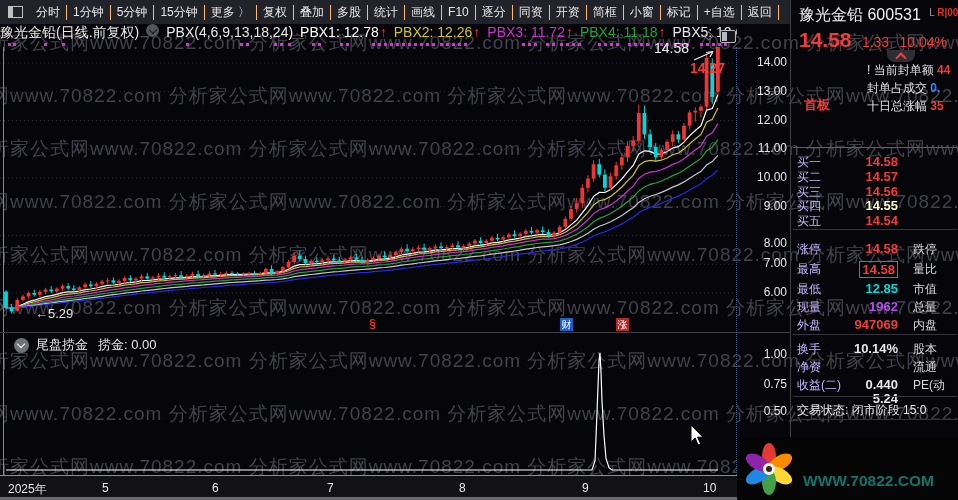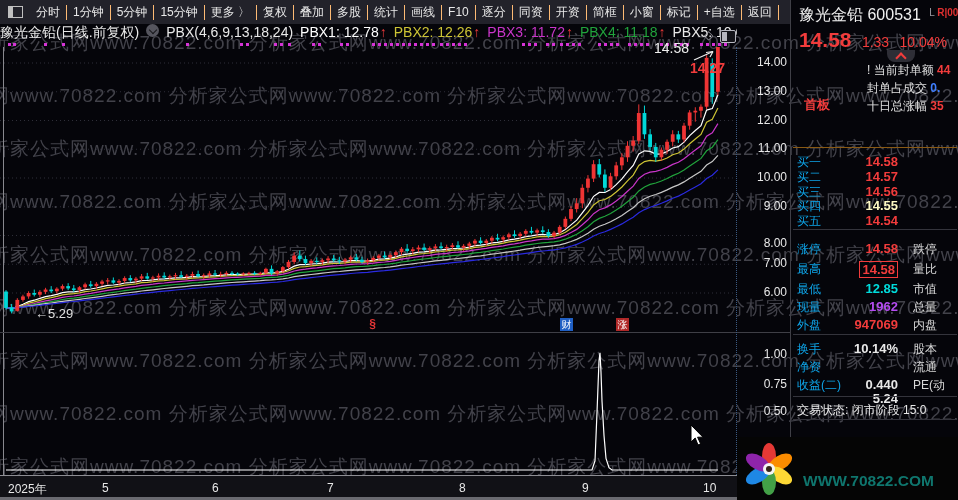--- a/index.html
+++ b/index.html
@@ -54,21 +54,21 @@
   .qp .big{font-size:21px;font-weight:bold;}
   .qp .mid{font-size:14px;margin-left:7px;}
   .ctab{position:absolute;top:50px;left:96px;width:28px;height:12px;background:#2e2e36;
         border-radius:0 0 8px 8px;z-index:4;}
   .ctab i{position:absolute;left:10px;top:4px;width:6px;height:6px;border-top:2px solid #f23c3c;
           border-right:2px solid #f23c3c;transform:rotate(-45deg);}
   .info-row{position:absolute;left:76px;white-space:nowrap;color:#e0e0e0;}
   .board{position:absolute;top:96px;left:13px;color:#f23c3c;font-weight:bold;font-size:13px;}
   .qdiv{position:absolute;left:2px;width:164px;height:0;border-top:1px solid #34343c;}
   .qdiv.orange{border-top:1px solid #8a5a14;}
-  .qrow-label{position:absolute;left:6px;color:#0ea5e9;}
+  .qrow-label{position:absolute;left:6px;color:#c4b5fd;}
   .qrow-label2{position:absolute;left:122px;color:#d8d8d8;white-space:nowrap;}
   .qrow-val{position:absolute;right:61px;font-weight:bold;font-size:13px;text-align:right;white-space:nowrap;}
   .boxed{border:1px solid #f23c3c;padding:0 2px;}
   .qp .srow{position:absolute;left:6px;white-space:nowrap;color:#e8e8e8;}
   
   .logo{position:absolute;left:737px;top:437px;width:221px;height:63px;background:#050505;z-index:5;}
   .logo-title{position:absolute;left:64px;top:6px;font-size:19px;font-weight:bold;color:#ffaa00;
               letter-spacing:1px;text-shadow:1px 1px 0 #5a2d00;white-space:nowrap;}
   .logo-url{position:absolute;left:66px;top:35px;font-size:15.5px;font-weight:bold;color:#0f766e;white-space:nowrap;}
   svg{display:block;}
@@ -482,20 +482,27 @@
 
   <div class="anno" style="left:35px;top:306px;color:#e0e0e0;font-size:13px;">←5.29</div>
   <div class="anno" style="left:654px;top:40px;color:#eeeeee;font-size:14px;">14.58</div>
   <div class="anno" style="left:690px;top:60px;color:#f23c3c;font-size:14px;font-weight:bold;">14.27</div>
   <div id="ev-layer">
       <div class="ev-box" style="left: 366px; top: 318px; color: rgb(224, 53, 53); font-weight: bold; font-size: 12px;">§</div>
       <div class="ev-box" style="left: 560px; top: 318px; background: rgb(31, 95, 196);">财</div>
       <div class="ev-box" style="left: 616px; top: 318px; background: rgb(176, 40, 40);">涨</div>
     </div>
 
+  <div class="sub-head">
+    <span class="chev-circle">
+        <i></i>
+      </span>
+    <span style="margin-right:10px;">尾盘捞金</span>
+    <span>捞金: 0.00</span>
+  </div>
 
   <div id="price-axis">
       <div class="paxis-label" style="top: 55px;">14.00</div>
       <div class="paxis-label" style="top: 83.75px;">13.00</div>
       <div class="paxis-label" style="top: 112.5px;">12.00</div>
       <div class="paxis-label" style="top: 141.25px;">11.00</div>
       <div class="paxis-label" style="top: 170px;">10.00</div>
       <div class="paxis-label" style="top: 198.75px;">9.00</div>
       <div class="paxis-label" style="top: 236px;">8.00</div>
       <div class="paxis-label" style="top: 256.25px;">7.00</div>

